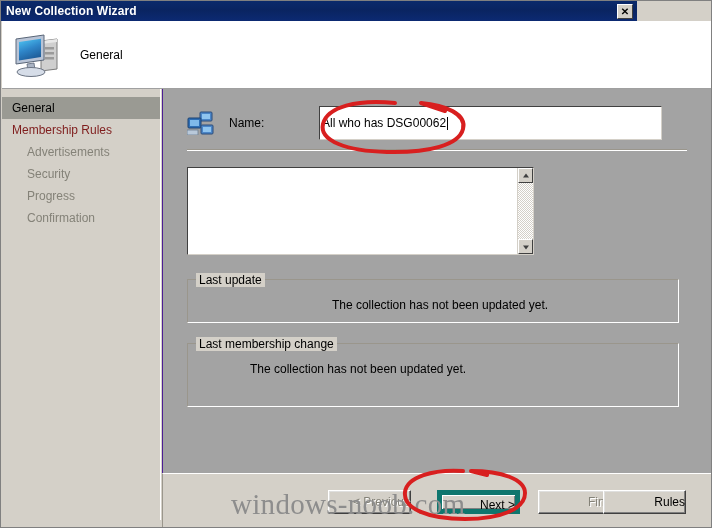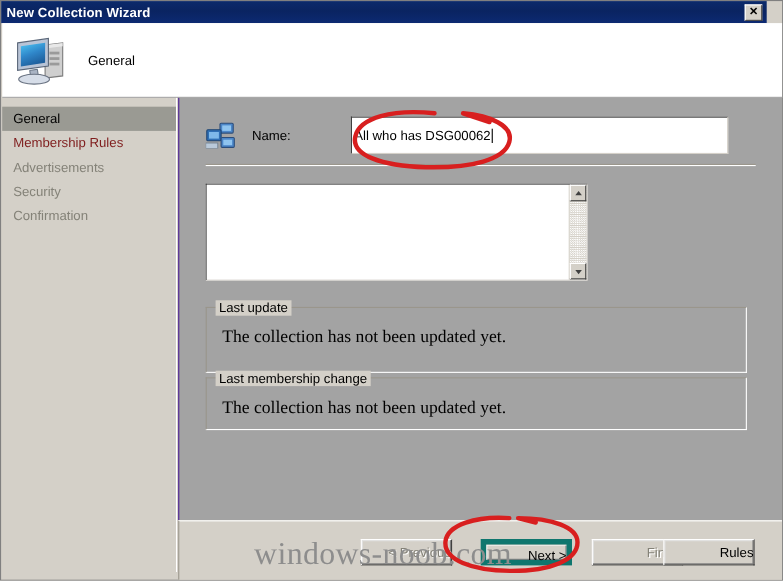--- a/index.html
+++ b/index.html
@@ -17,21 +17,21 @@
     overflow: hidden;
     background: #d4d0c8;
     border: 1px solid #808080;
     box-sizing: border-box;
   }
 
   
   .titlebar {
     position: absolute;
     left: 0; top: 0;
-    width: 696px;
+    width: 636px;
     height: 20px;
     background: linear-gradient(to bottom, #0b2a6b 0%, #0a2461 45%, #0c2a72 100%);
     display: flex;
     align-items: center;
   }
   .titlebar-text {
     color: #ffffff;
     font-size: 12px;
     font-weight: bold;
     margin-left: 5px;
@@ -105,20 +105,21 @@
     color: #7f1d1d;
     white-space: nowrap;
     cursor: default;
   }
   .side-item.selected {
     background: #9a9a93;
     color: #000000;
   }
   .side-item.disabled {
     color: #848278;
+    margin-left: 15px;
   }
 
   
   .content {
     position: absolute;
     left: 161px; top: 88px;
     width: 549px;
     height: 384px;
     background: #a3a3a3;
     border-left: 1px solid #4c1d95;
@@ -254,37 +255,36 @@
   
   .groupbox {
     position: absolute;
     left: 24px;
     width: 492px;
     border: 1px solid #9a968c;
     border-right-color: #ffffff;
     border-bottom-color: #ffffff;
     box-sizing: border-box;
   }
-  .gb-last-update { top: 190px; height: 60px; }
-  .gb-last-change { top: 254px; height: 48px; }
+  .gb-last-update { top: 190px; height: 44px; text-align: center; }
+  .gb-last-change { top: 254px; height: 64px; padding-left: 48px; }
   .gb-legend {
     position: absolute;
     top: -7px;
     left: 8px;
     background: #d4d0c8;
     padding: 0 3px;
     font-size: 12px;
     color: #000000;
     white-space: nowrap;
   }
   .gb-body {
-    font-size: 16px;
+    font-size: 12px;
     color: #000000;
     padding: 18px 0 0 14px;
-    font-family: Liberation Serif, serif;
   }
 
   
   .btnbar {
     position: absolute;
     left: 161px; top: 472px;
     width: 549px;
     height: 55px;
     background: #d4d0c8;
     border-top: 1px solid #ffffff;
@@ -380,20 +380,21 @@
       </svg>
     </div>
     <div class="header-title">General</div>
   </div>
 
   <div class="sidebar">
     <div class="side-item selected">General</div>
     <div class="side-item">Membership Rules</div>
     <div class="side-item disabled">Advertisements</div>
     <div class="side-item disabled">Security</div>
+    <div class="side-item disabled">Progress</div>
     <div class="side-item disabled">Confirmation</div>
   </div>
 
   <div class="content">
 
     <div class="row-name">
       <div class="coll-icon">
         <svg width="28" height="24" viewBox="0 0 28 24" xmlns="http://www.w3.org/2000/svg">
           <rect x="13" y="1" width="12" height="9" rx="1" fill="#4b86c8" stroke="#2c4d7a" stroke-width="1"></rect>
           <rect x="15" y="3" width="8" height="5" fill="#8fc4ef"></rect>

